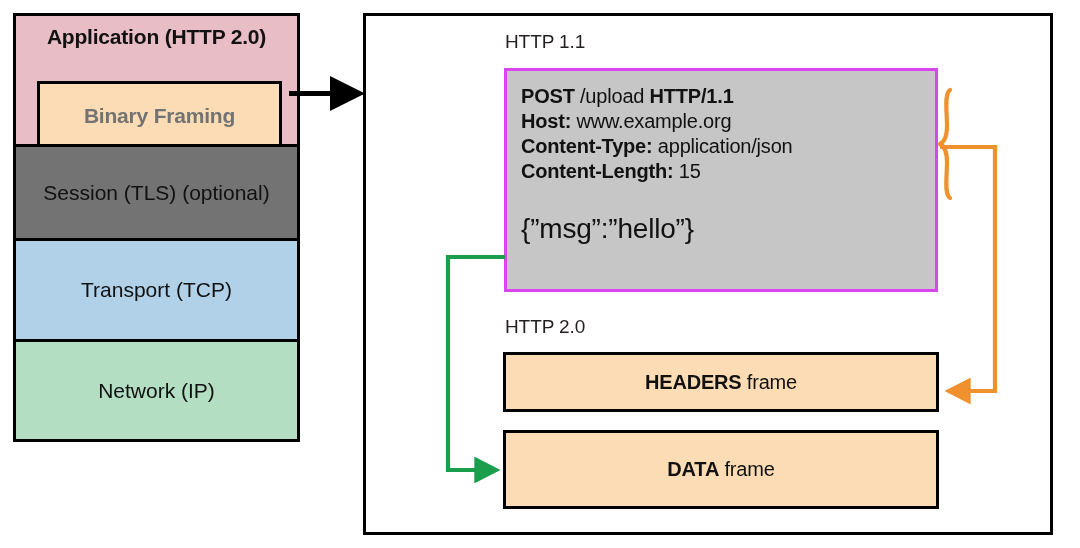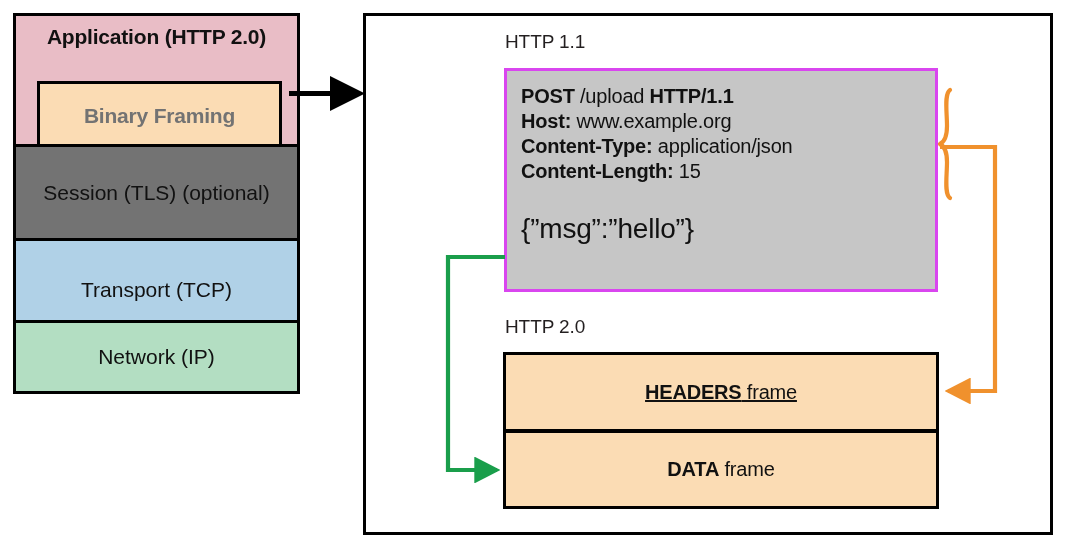--- a/index.html
+++ b/index.html
@@ -75,22 +75,22 @@
     top: 131px;
     height: 97px;
     background: #737373;
   }
   #layer-transport {
     top: 225px;
     height: 104px;
     background: #b0d1e7;
   }
   #layer-network {
-    top: 307px;
-    height: 74px;
+    top: 326px;
+    height: 103px;
     background: #b3dec2;
   }
 
   
   #right-panel {
     position: absolute;
     left: 363px;
     top: 13px;
     width: 690px;
     height: 522px;
@@ -154,21 +154,21 @@
     border: 3px solid #000000;
     background: #fbdcb4;
     display: flex;
     align-items: center;
     justify-content: center;
     font-size: 20px;
     color: #111111;
     letter-spacing: -0.2px;
   }
   .frame .fname { font-weight: bold; }
-  #frame-headers { top: 0; height: 80px; text-decoration: underline; }
+  #frame-headers { top: 0; height: 60px; }
   #frame-data { top: 78px; height: 79px; }
 
   
   #overlay {
     position: absolute;
     left: 0;
     top: 0;
     width: 1080px;
     height: 548px;
     pointer-events: none;

